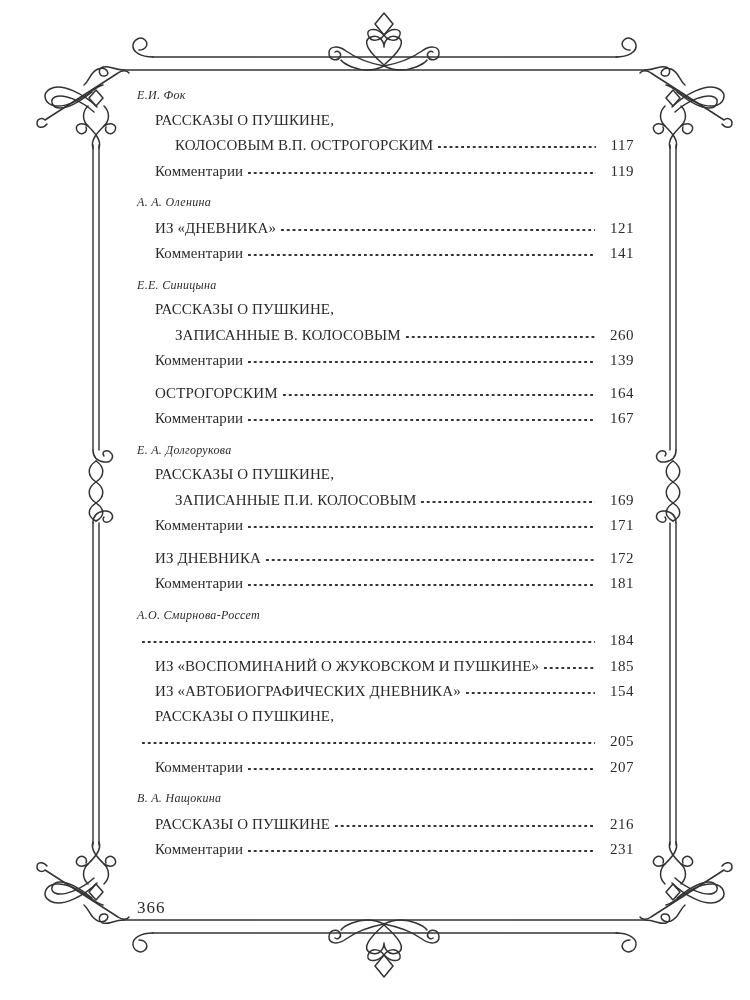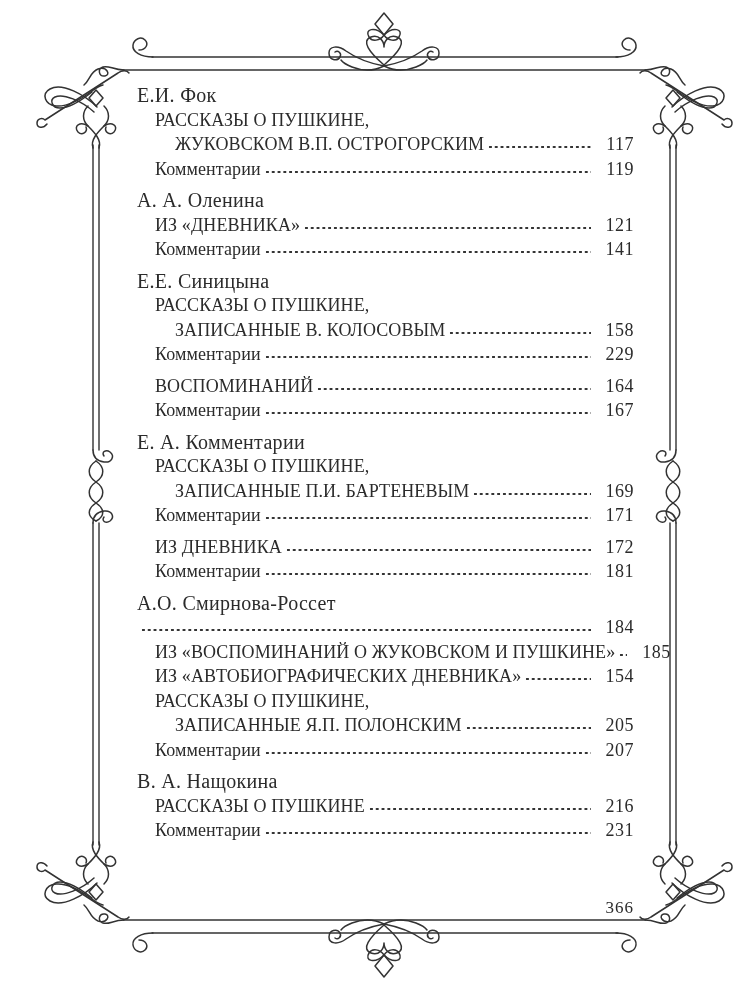--- a/index.html
+++ b/index.html
@@ -12,40 +12,40 @@
     overflow:hidden;
   }
   .page{position:absolute;inset:0;background:#ffffff;}
   svg.frame{position:absolute;top:0;left:0;z-index:0;}
   .toc{
     position:absolute;left:137px;top:83px;width:497px;z-index:1;
   }
   .section{margin-top:7px;}
   .section:first-child{margin-top:0;}
   .author{
-    font-size:20px;line-height:24.5px;
+    font-style:italic;font-size:12px;line-height:24.5px;
     letter-spacing:0.3px;white-space:nowrap;
   }
   .row{
     display:flex;align-items:baseline;
-    font-size:18px;line-height:24.5px;
+    font-size:15px;line-height:24.5px;
   }
   .row .ttl{white-space:nowrap;letter-spacing:0.1px;}
   .indent-1{padding-left:18px;}
   .indent-2{padding-left:38px;}
   .dots{
     flex:1 1 auto;min-width:8px;height:18px;align-self:baseline;
     margin:0 1px 0 4px;
     background:radial-gradient(circle at 2.5px 15px,#333 1.15px,transparent 1.5px) repeat-x;
     background-size:5.8px 18px;
   }
   .pagenum{white-space:nowrap;letter-spacing:0.5px;margin-left:14px;}
   .folio{
     position:absolute;left:137px;top:896px;width:497px;z-index:1;
-    text-align:right;font-size:17px;line-height:24px;letter-spacing:1px;
+    text-align:left;font-size:17px;line-height:24px;letter-spacing:1px;
   }
 </style>
 </head>
 <body style="color: rgb(43, 43, 43);">
 
 <div class="page">
 
   <svg class="frame" width="750" height="1000" viewBox="0 0 750 1000" fill="none" stroke="#333333" stroke-width="1.5" stroke-linecap="round" stroke-linejoin="round">
 
     <defs>
@@ -115,21 +115,21 @@
 
   <div class="toc">
   <div class="section">
     <div class="author">Е.И. Фок</div>
     <div class="rows">
   <div class="row">
     <span class="ttl indent-1">РАССКАЗЫ О ПУШКИНЕ,</span>
   </div>
 
   <div class="row">
-    <span class="ttl indent-2">ЖУКОВСКОМ В.П. ОСТРОГОРСКИМ</span>
+    <span class="ttl indent-2">КОЛОСОВЫМ В.П. ОСТРОГОРСКИМ</span>
   <span class="dots"></span>
             <span class="pagenum">117</span>
           </div>
 
   <div class="row">
     <span class="ttl indent-1">Комментарии</span>
   <span class="dots"></span>
             <span class="pagenum">119</span>
           </div>
 </div>
@@ -155,56 +155,56 @@
   <div class="section">
     <div class="author">Е.Е. Синицына</div>
     <div class="rows">
   <div class="row">
     <span class="ttl indent-1">РАССКАЗЫ О ПУШКИНЕ,</span>
   </div>
 
   <div class="row">
     <span class="ttl indent-2">ЗАПИСАННЫЕ В. КОЛОСОВЫМ</span>
   <span class="dots"></span>
-            <span class="pagenum">158</span>
-          </div>
-
-  <div class="row">
-    <span class="ttl indent-1">Комментарии</span>
-  <span class="dots"></span>
-            <span class="pagenum">229</span>
-          </div>
-</div>
-  </div>
-
-  <div class="section">
-    <div class="rows">
-  <div class="row">
-    <span class="ttl indent-1">ВОСПОМИНАНИЙ</span>
+            <span class="pagenum">260</span>
+          </div>
+
+  <div class="row">
+    <span class="ttl indent-1">Комментарии</span>
+  <span class="dots"></span>
+            <span class="pagenum">139</span>
+          </div>
+</div>
+  </div>
+
+  <div class="section">
+    <div class="rows">
+  <div class="row">
+    <span class="ttl indent-1">ОСТРОГОРСКИМ</span>
   <span class="dots"></span>
             <span class="pagenum">164</span>
           </div>
 
   <div class="row">
     <span class="ttl indent-1">Комментарии</span>
   <span class="dots"></span>
             <span class="pagenum">167</span>
           </div>
 </div>
   </div>
 
   <div class="section">
-    <div class="author">Е. А. Комментарии</div>
-    <div class="rows">
-  <div class="row">
-    <span class="ttl indent-1">РАССКАЗЫ О ПУШКИНЕ,</span>
-  </div>
-
-  <div class="row">
-    <span class="ttl indent-2">ЗАПИСАННЫЕ П.И. БАРТЕНЕВЫМ</span>
+    <div class="author">Е. А. Долгорукова</div>
+    <div class="rows">
+  <div class="row">
+    <span class="ttl indent-1">РАССКАЗЫ О ПУШКИНЕ,</span>
+  </div>
+
+  <div class="row">
+    <span class="ttl indent-2">ЗАПИСАННЫЕ П.И. КОЛОСОВЫМ</span>
   <span class="dots"></span>
             <span class="pagenum">169</span>
           </div>
 
   <div class="row">
     <span class="ttl indent-1">Комментарии</span>
   <span class="dots"></span>
             <span class="pagenum">171</span>
           </div>
 </div>
@@ -244,21 +244,20 @@
     <span class="ttl indent-1">ИЗ «АВТОБИОГРАФИЧЕСКИХ ДНЕВНИКА»</span>
   <span class="dots"></span>
             <span class="pagenum">154</span>
           </div>
 
   <div class="row">
     <span class="ttl indent-1">РАССКАЗЫ О ПУШКИНЕ,</span>
   </div>
 
   <div class="row">
-    <span class="ttl indent-2">ЗАПИСАННЫЕ Я.П. ПОЛОНСКИМ</span>
   <span class="dots"></span>
             <span class="pagenum">205</span>
           </div>
 
   <div class="row">
     <span class="ttl indent-1">Комментарии</span>
   <span class="dots"></span>
             <span class="pagenum">207</span>
           </div>
 </div>

